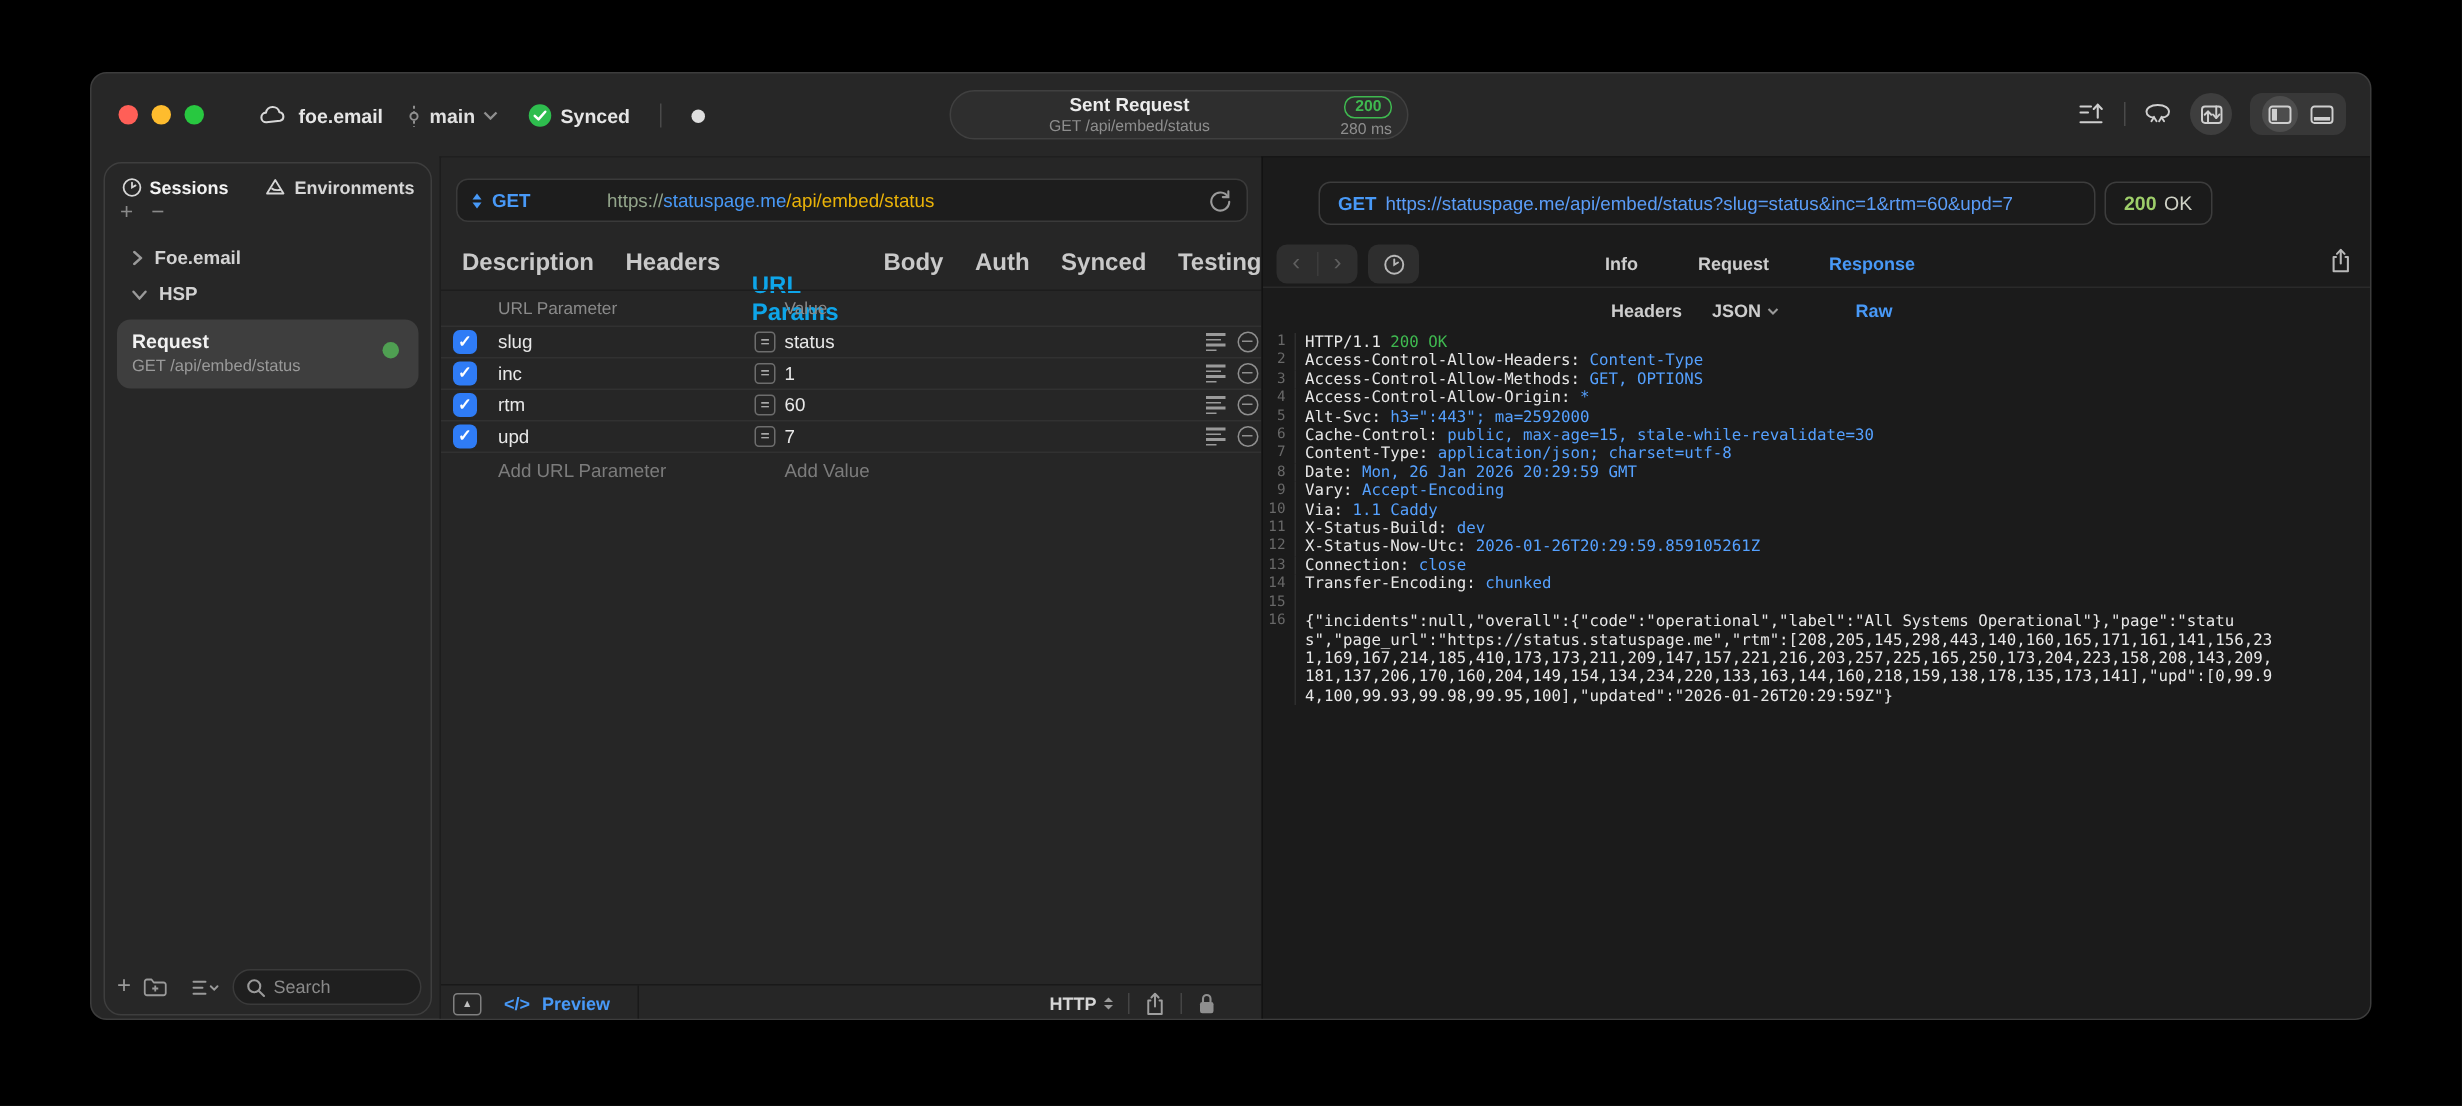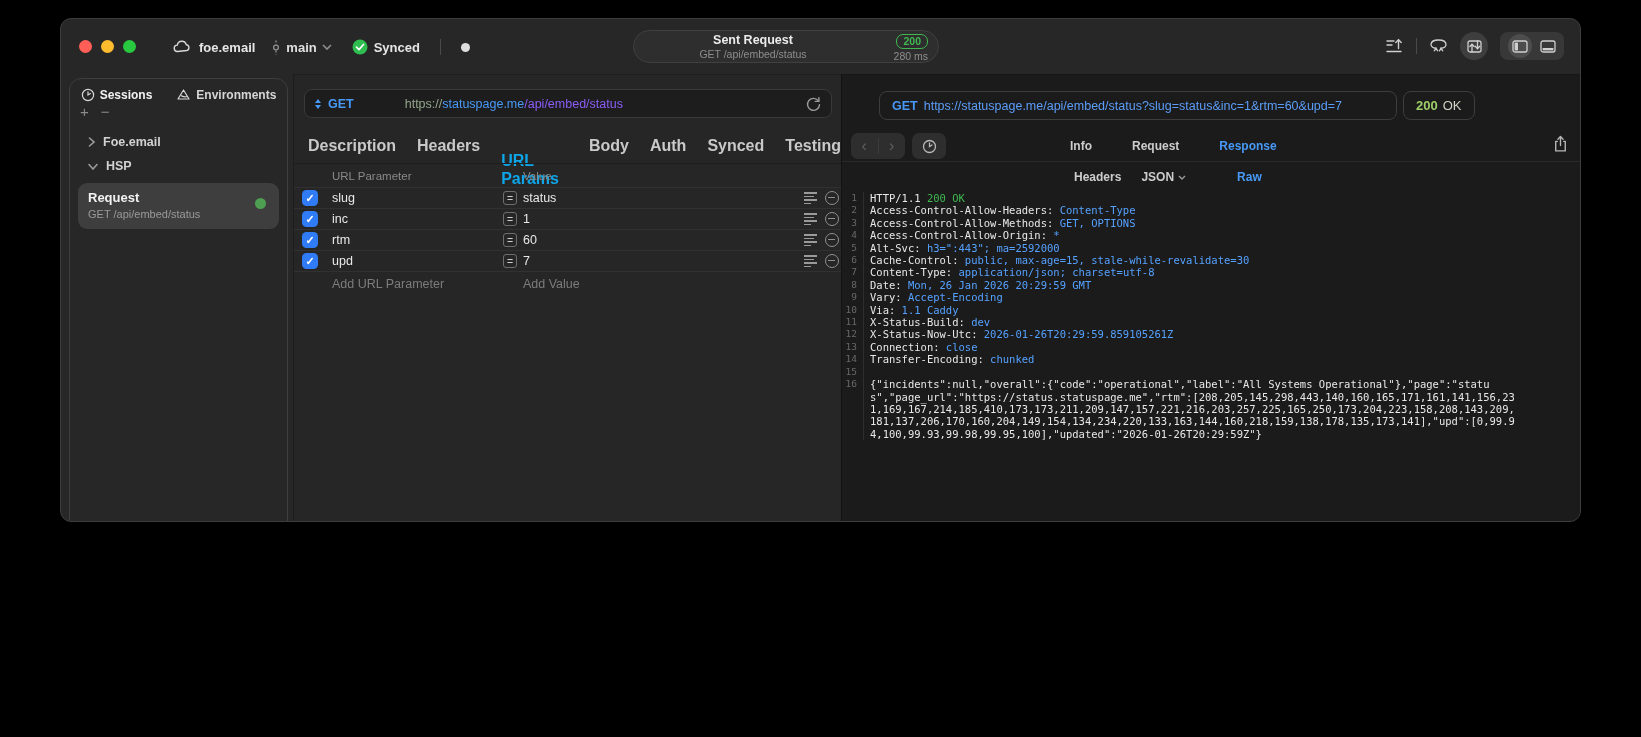--- a/index.html
+++ b/index.html
@@ -1,17 +1,17 @@
 <!DOCTYPE html>
 <html><head>
 <meta charset="utf-8">
 <style>
   * { margin:0; padding:0; box-sizing:border-box; }
   html,body { width:1641px; height:737px; background:#000; font-family:"Liberation Sans", sans-serif; overflow:hidden; }
-  .window { position:absolute; left:60px; top:18px; width:1521px; height:504px; background:#272727;
+  .window { position:absolute; left:60px; top:48px; width:1521px; height:632px; background:#272727;
             border:1px solid #3d3d3d; border-radius:11px; overflow:hidden; }
 
   
   .titlebar { position:absolute; top:0; left:0; right:0; height:55px; }
   .traffic { position:absolute; left:18px; top:21px; display:flex; gap:9px; }
   .light { width:13px; height:13px; border-radius:50%; }
   .l-red{background:#ff5f57}.l-yellow{background:#febc2e}.l-green{background:#28c840}
   .project { position:absolute; left:112px; top:16px; height:24px; display:flex; align-items:center; gap:8px;
              color:#e6e6e6; font-size:13px; font-weight:700; }
   .branch { display:flex; align-items:center; gap:5px; margin-left:8px; color:#e0e0e0; font-weight:700; }
@@ -61,21 +61,21 @@
   .middle { position:absolute; left:232px; top:55px; width:548px; height:577px; background:#262626;
             border-left:1px solid #1d1d1d; border-top:1px solid #1f1f1f; }
   .url-bar { position:absolute; left:10px; right:9px; top:14px; height:29px; background:#1d1d1d; border:1px solid #3a3a3a;
              border-radius:8px; display:flex; align-items:center; padding:0 10px; gap:7px; font-size:12.5px; }
   .updown { display:flex; flex-direction:column; gap:2px; }
   .tri-u-b { width:0;height:0;border-left:3.5px solid transparent;border-right:3.5px solid transparent;border-bottom:4px solid #4899f7; }
   .tri-d-b { width:0;height:0;border-left:3.5px solid transparent;border-right:3.5px solid transparent;border-top:4px solid #4899f7; }
   .tri-u-g { width:0;height:0;border-left:3px solid transparent;border-right:3px solid transparent;border-bottom:3.5px solid #9a9a9a; }
   .tri-d-g { width:0;height:0;border-left:3px solid transparent;border-right:3px solid transparent;border-top:3.5px solid #9a9a9a; }
   .method-get { color:#4899f7; font-weight:700; }
-  .u-scheme { color:#93a58b;padding-left:44px; } .u-host { color:#4899f7; } .u-path { color:#8b5cf6; }
+  .u-scheme { color:#93a58b;padding-left:44px; } .u-host { color:#4899f7; } .u-path { color:#eab308; }
   .refresh-btn { margin-left:auto; color:#9a9a9a; display:flex; }
 
   .req-tabs { position:absolute; top:57px; left:0; right:0; height:28px; display:flex; justify-content:center;
               align-items:center; gap:21px; font-size:16px; color:#c9c9c9; font-weight:700; padding-left:14px; }
   .req-tabs .active { color:#0ea5e9;margin-top:48px; }
   .tabs-divider { position:absolute; top:88px; left:0; right:0; height:1px; background:#1d1d1d; }
 
   .param-table { position:absolute; top:89px; left:0; right:0; }
   .pt-header { height:24px; position:relative; color:#8a8a8a; font-size:11.5px; border-bottom:1px solid #313131; }
   .pt-header .c1 { position:absolute; left:38px; top:6px; }

